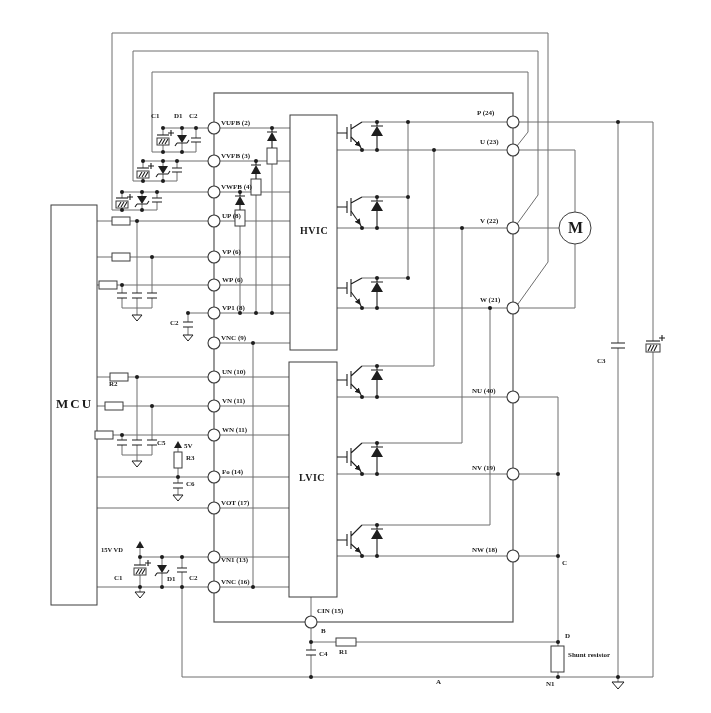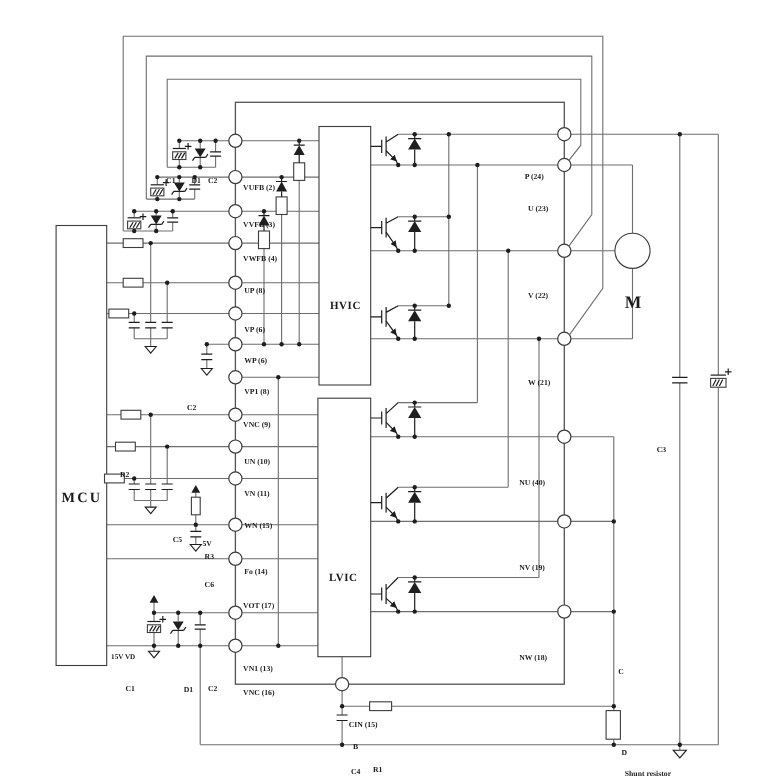--- a/index.html
+++ b/index.html
@@ -1,19 +1,19 @@
 <!DOCTYPE html>
 <html><head>
 <meta charset="utf-8">
 <style>
   html,body{margin:0;padding:0;background:#ffffff;}
   #stage{position:relative;width:711px;height:713px;background:#ffffff;overflow:hidden;
          font-family:"Liberation Serif", serif;}
   #schem{position:absolute;left:0;top:0;}
-  .lbl{position:absolute;font:700 7px "Liberation Serif", serif;color:#1b1b1b;white-space:nowrap;line-height:1;margin-top:48px;}
+  .lbl{position:absolute;font:700 7px "Liberation Serif", serif;color:#1b1b1b;white-space:nowrap;line-height:1;}
   .lbl-sm{font-size:6.5px;}
   .lbl-mcu{font:700 13px "Liberation Serif", serif;letter-spacing:2px;}
   .lbl-ic{font:700 10px "Liberation Serif", serif;letter-spacing:0.5px;}
   .lbl-motor{font:700 16px "Liberation Serif", serif;}
   .w{stroke:#6e6e6e;fill:none;stroke-width:1;}
   .k{stroke:#1e1e1e;fill:none;stroke-width:1.1;}
   .f{fill:#1e1e1e;stroke:none;}
   .bx{fill:#ffffff;stroke:#3c3c3c;stroke-width:1;}
   .big{fill:none;stroke:#555555;stroke-width:1.2;}
   .pin{fill:#ffffff;stroke:#3a3a3a;stroke-width:1.1;}
@@ -312,21 +312,21 @@
 <span class="lbl" style="left:221px;top:120px">VUFB (2)</span>
 <span class="lbl" style="left:221px;top:153px">VVFB (3)</span>
 <span class="lbl" style="left:221px;top:184px">VWFB (4)</span>
 <span class="lbl" style="left:222px;top:213px">UP (8)</span>
 <span class="lbl" style="left:222px;top:249px">VP (6)</span>
 <span class="lbl" style="left:222px;top:277px">WP (6)</span>
 <span class="lbl" style="left:222px;top:305px">VP1 (8)</span>
 <span class="lbl" style="left:221px;top:335px">VNC (9)</span>
 <span class="lbl" style="left:222px;top:369px">UN (10)</span>
 <span class="lbl" style="left:222px;top:398px">VN (11)</span>
-<span class="lbl" style="left:222px;top:427px">WN (15)</span>
+<span class="lbl" style="left:222px;top:427px">WN (11)</span>
 <span class="lbl" style="left:222px;top:469px">Fo (14)</span>
 <span class="lbl" style="left:221px;top:500px">VOT (17)</span>
 <span class="lbl" style="left:221px;top:557px">VN1 (13)</span>
 <span class="lbl" style="left:221px;top:579px">VNC (16)</span>
 <span class="lbl" style="left:317px;top:608px">CIN (15)</span>
 
 <span class="lbl" style="left:477px;top:110px">P (24)</span>
 <span class="lbl" style="left:480px;top:139px">U (23)</span>
 <span class="lbl" style="left:480px;top:218px">V (22)</span>
 <span class="lbl" style="left:480px;top:297px">W (21)</span>

